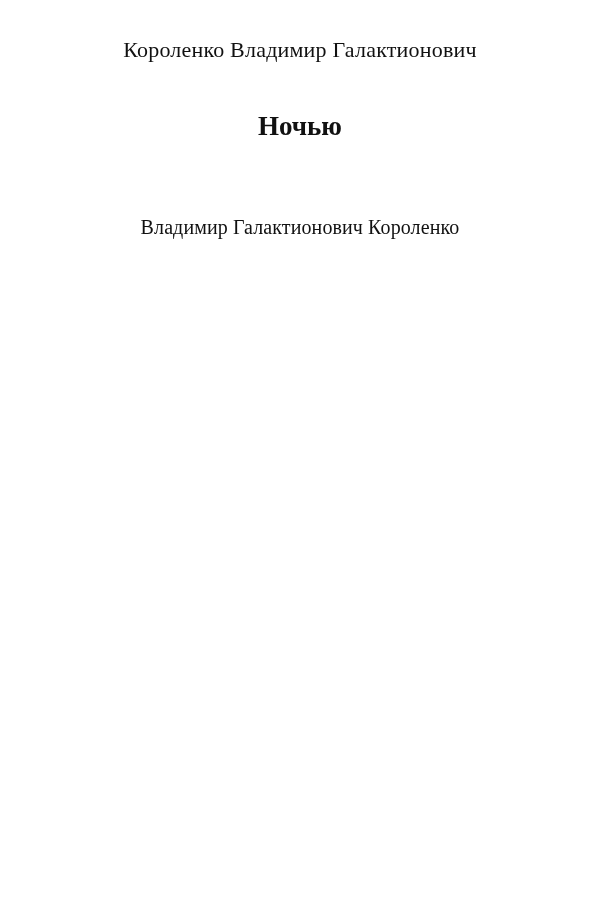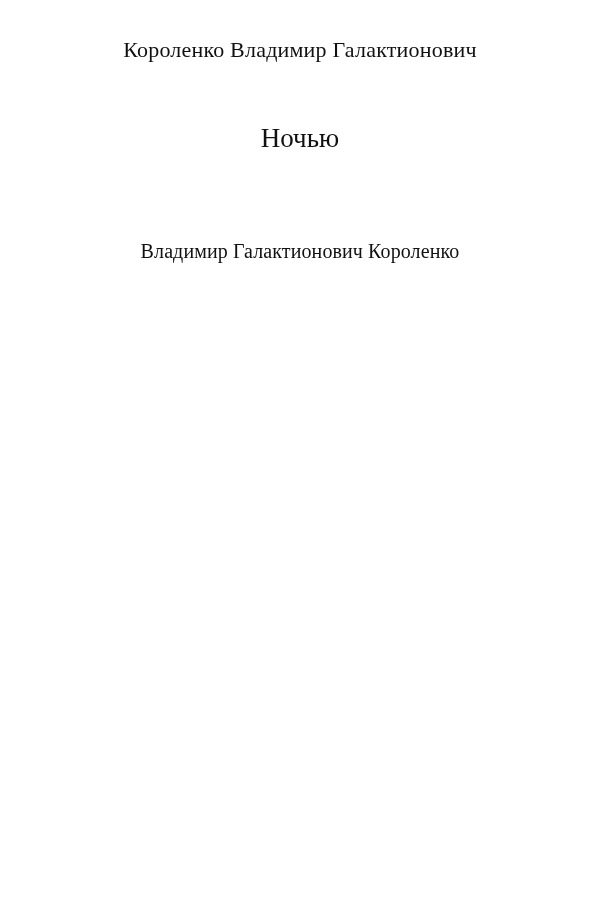--- a/index.html
+++ b/index.html
@@ -28,22 +28,22 @@
     font-size: 22px;
     font-weight: normal;
     letter-spacing: 0.2px;
     margin: 0;
     padding-top: 36px;
     line-height: 1.25;
     white-space: nowrap;
   }
   .book-title {
     font-size: 27px;
-    font-weight: normal;
-    margin: 12px;
+    font-weight: bold;
+    margin: 0;
     padding-top: 46px;
     line-height: 1.2;
   }
   .byline {
     text-align: center;
     font-size: 20px;
     margin: 0;
     padding-top: 74px;
     letter-spacing: 0.1px;
   }

